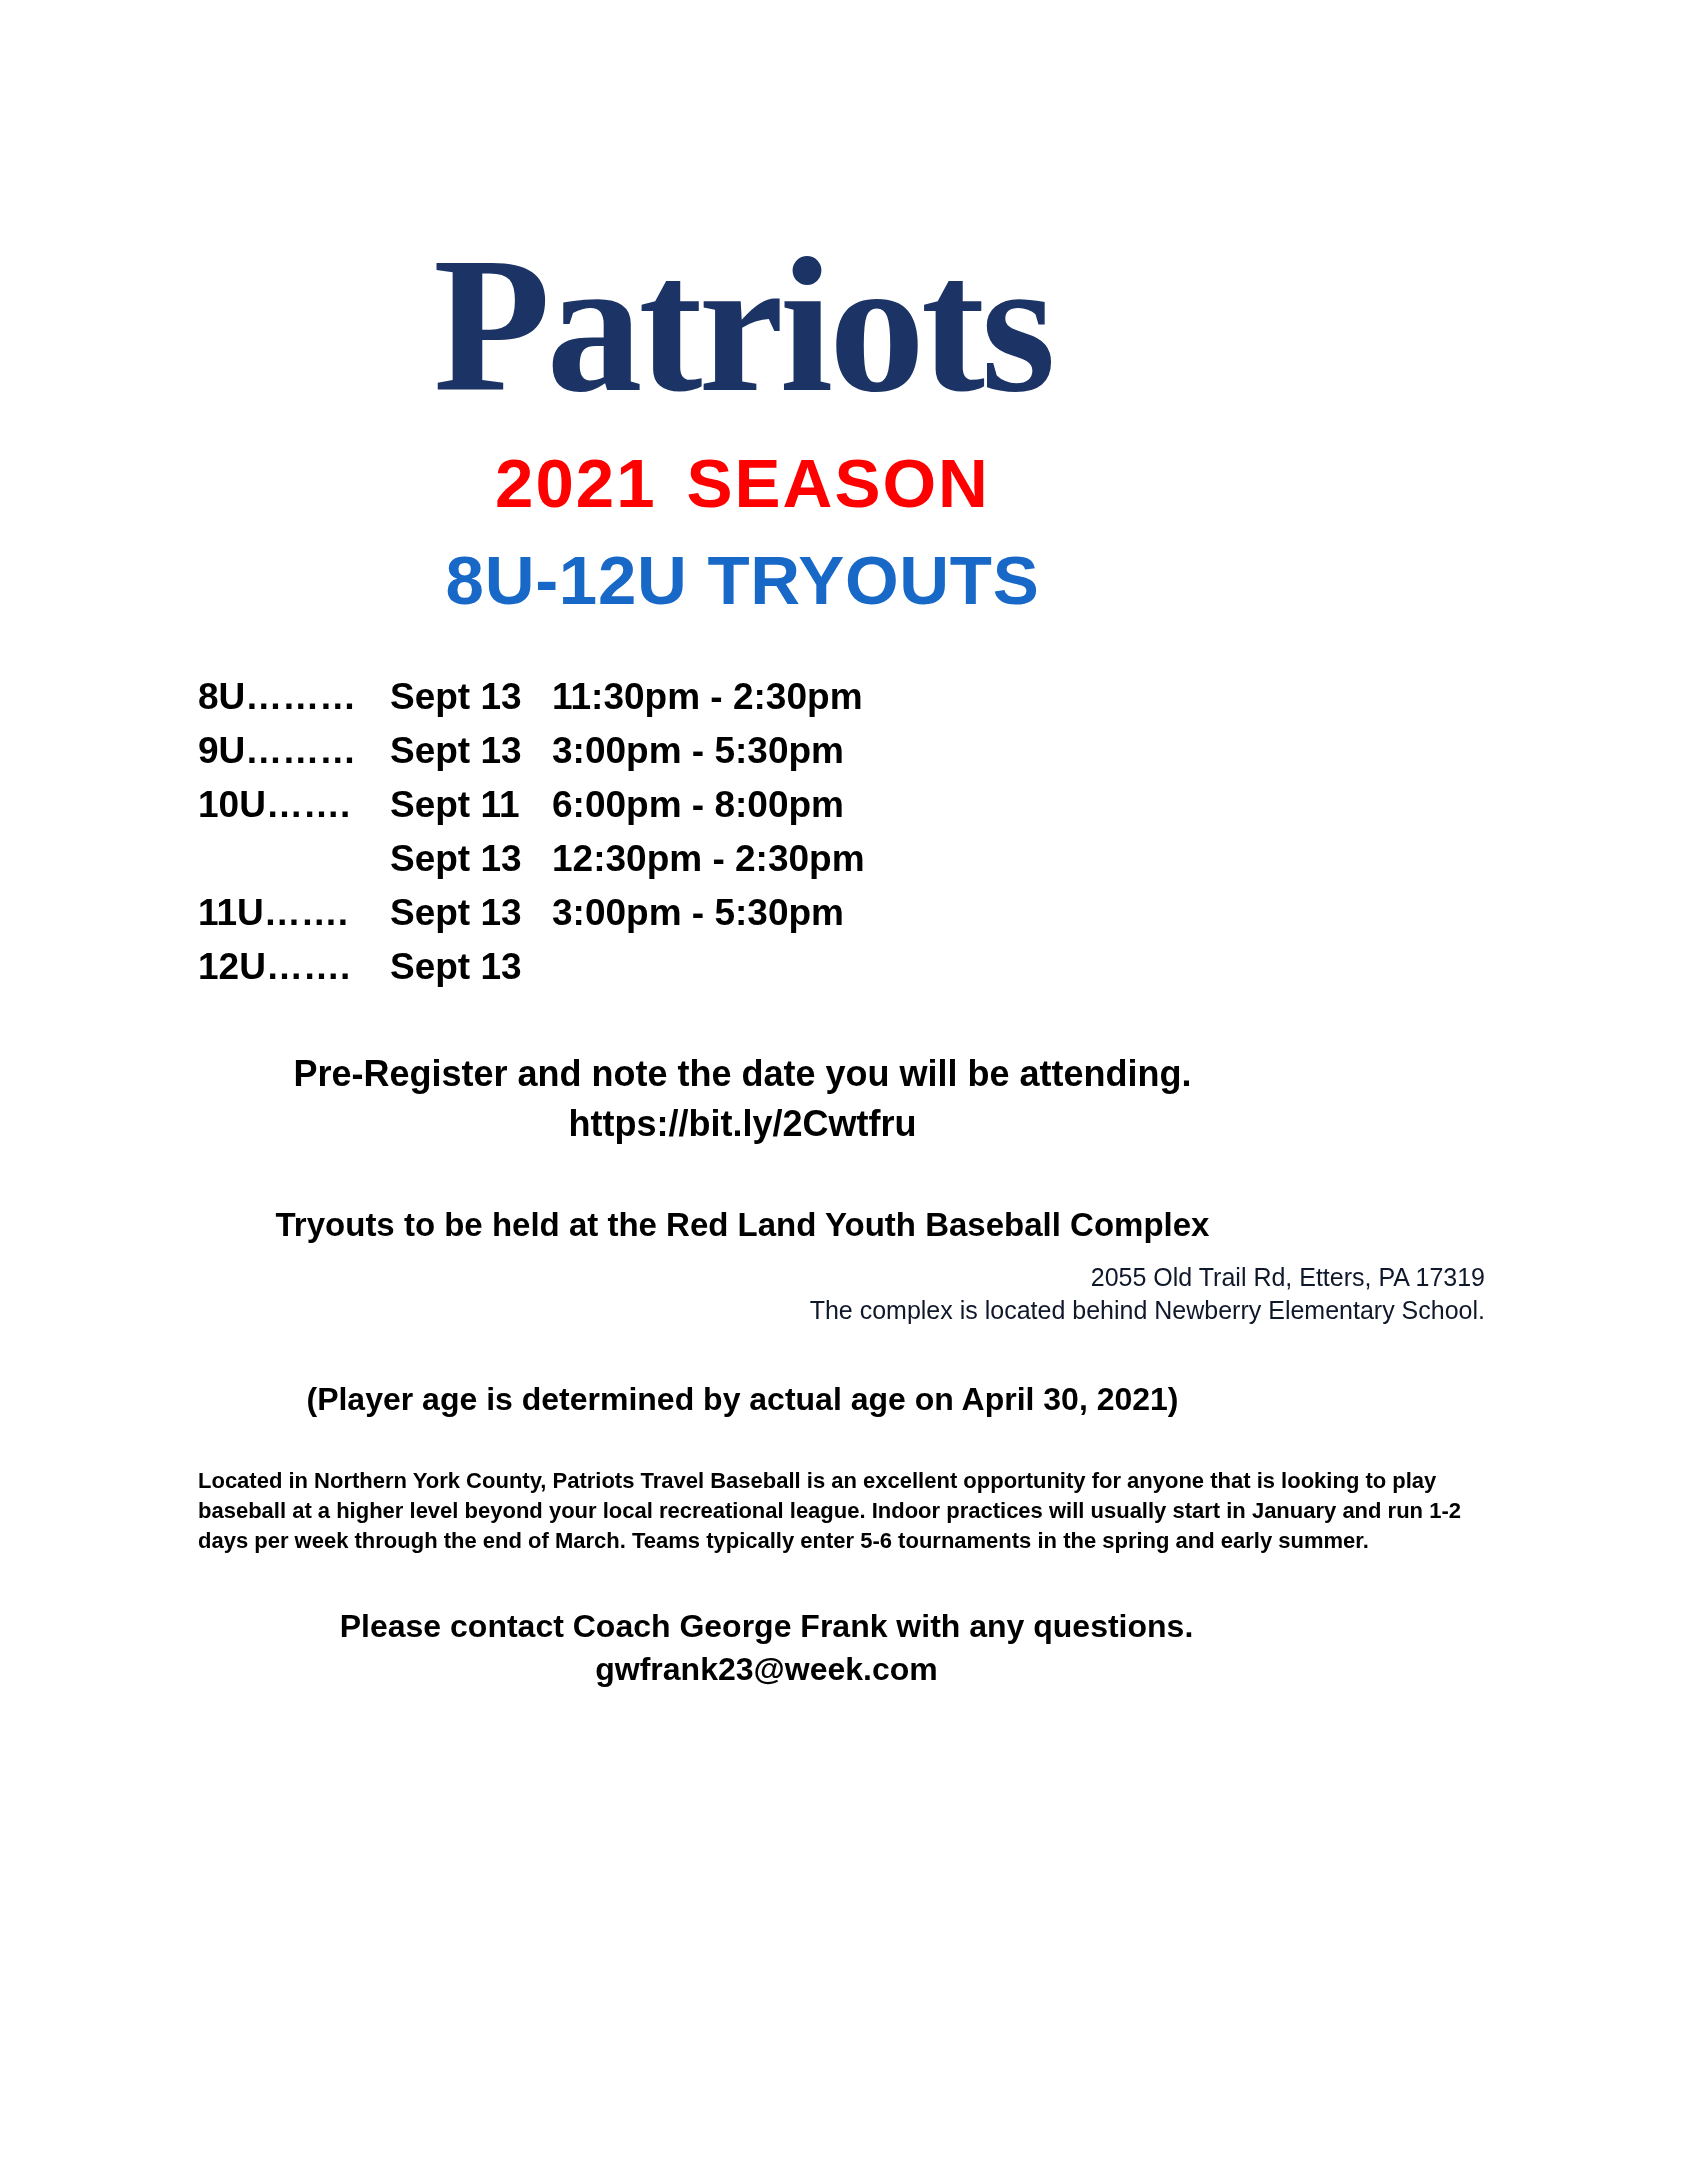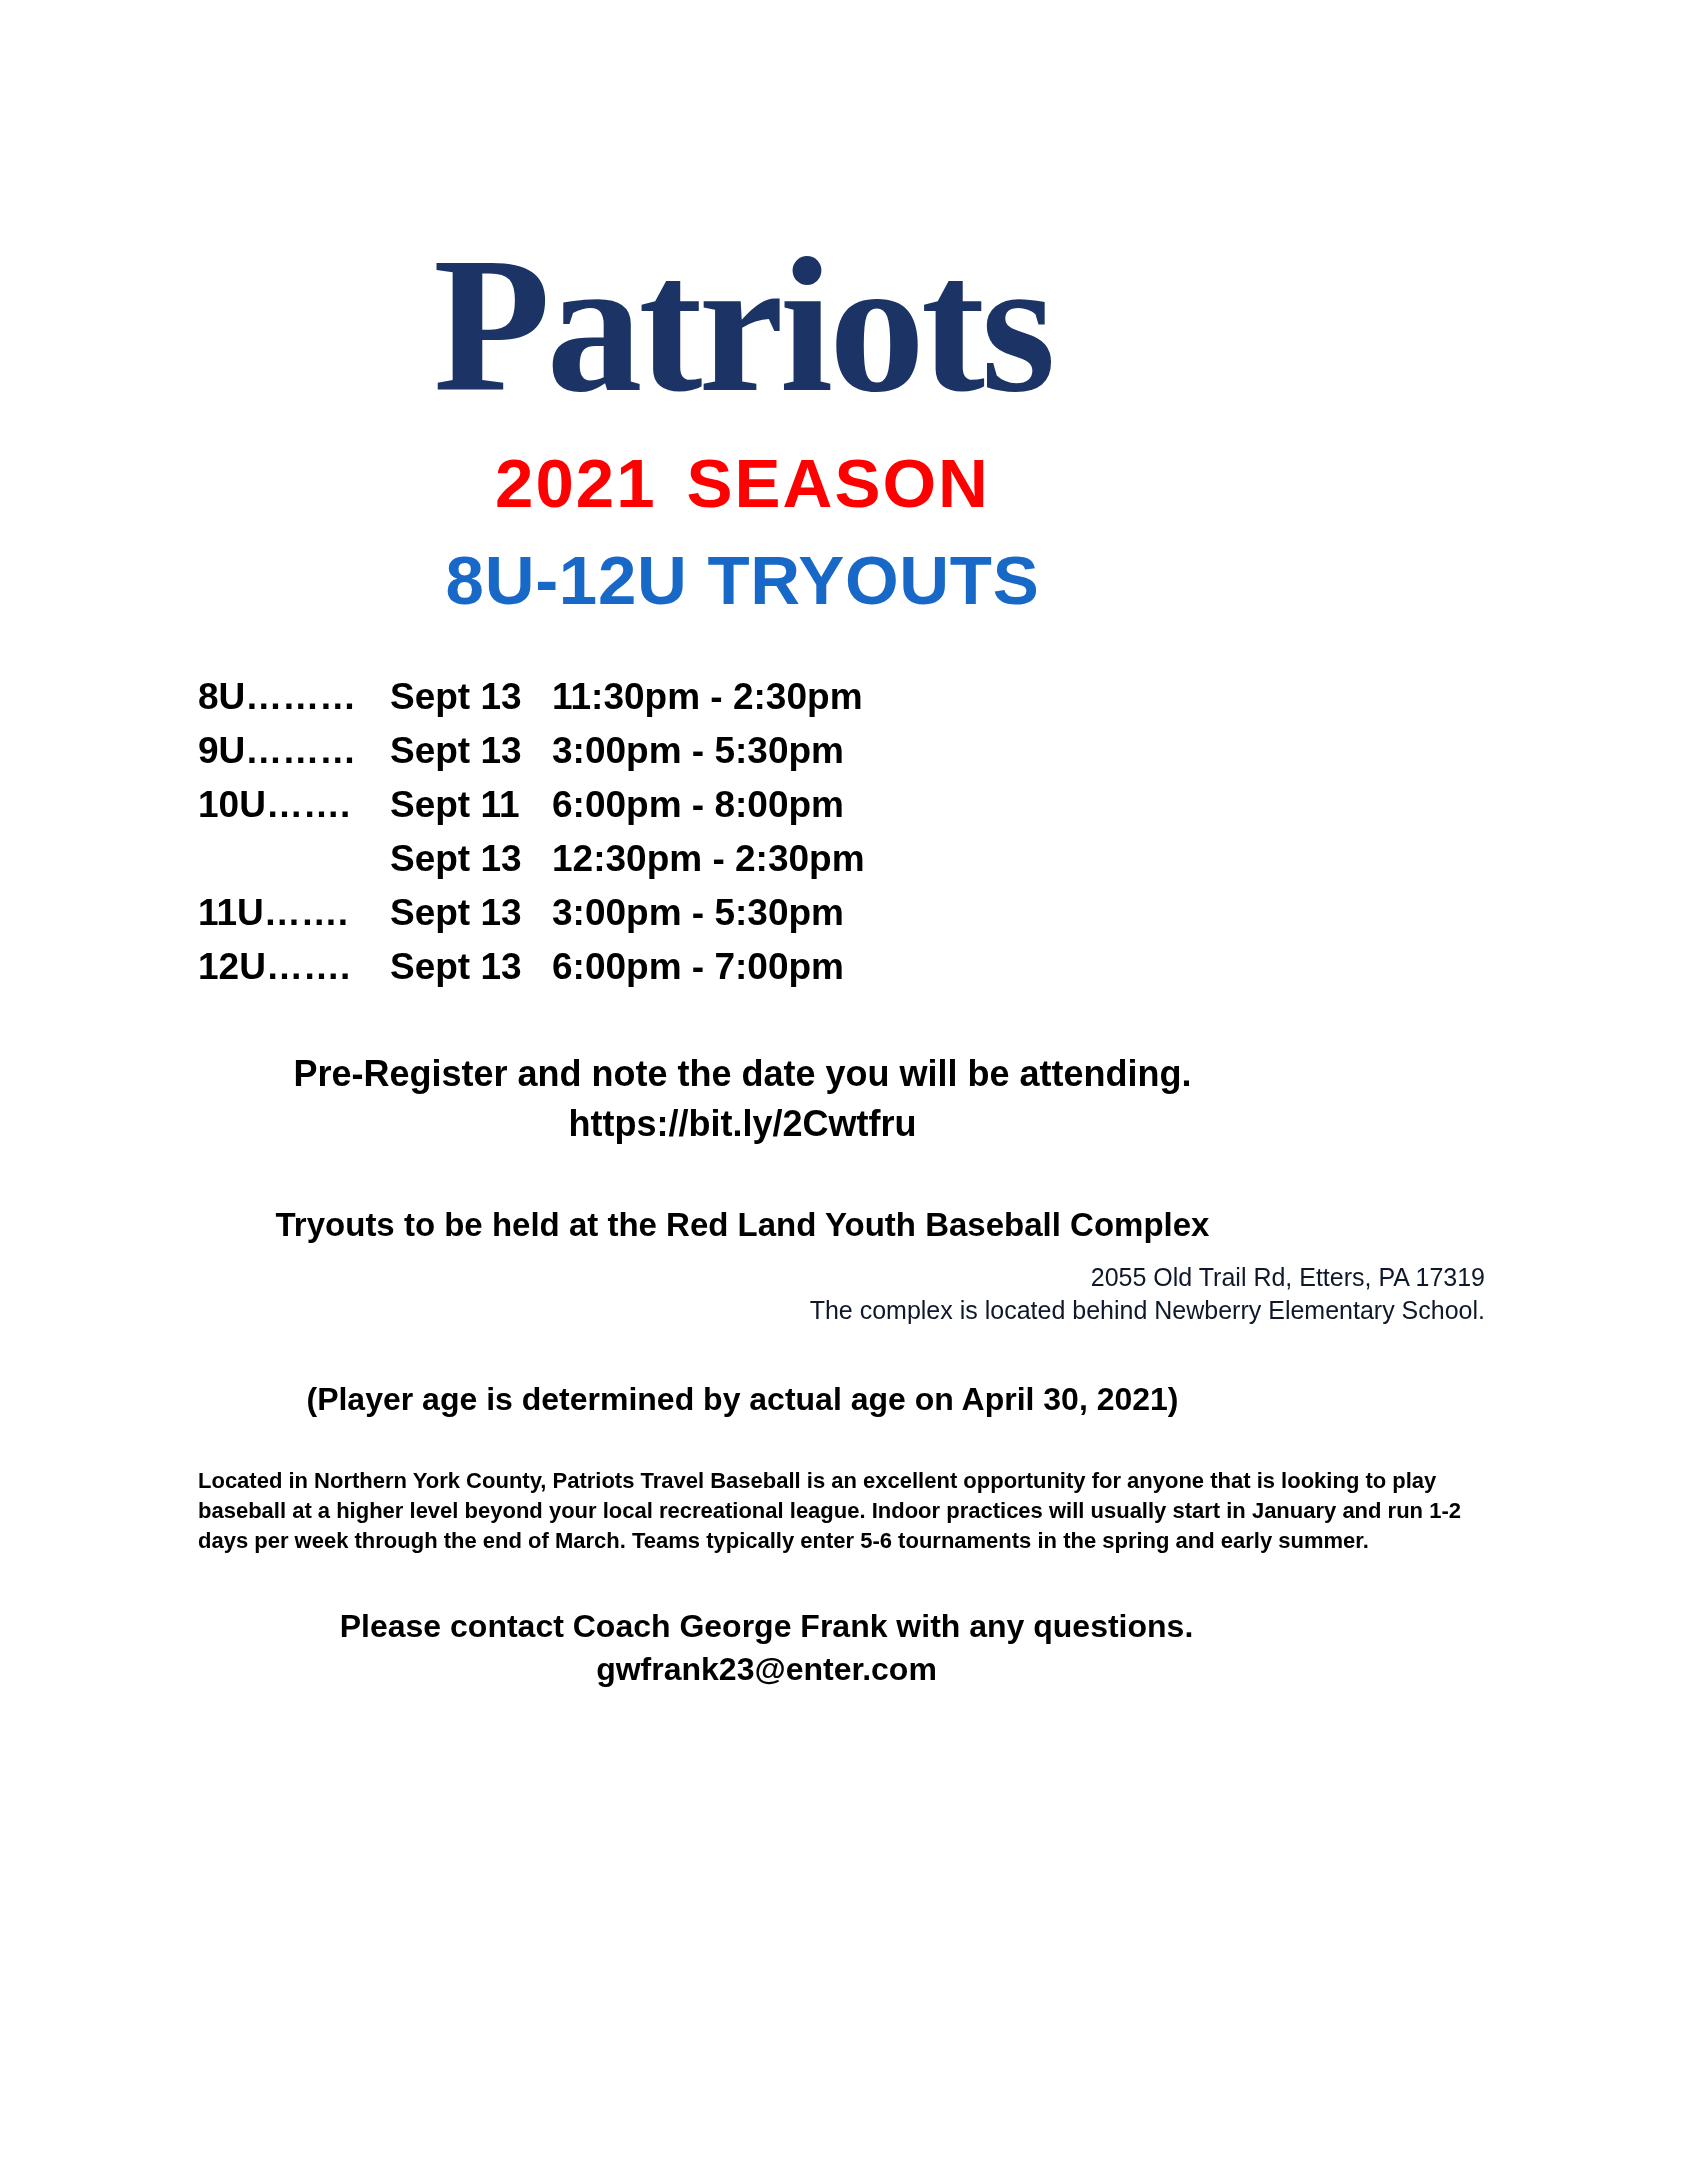--- a/index.html
+++ b/index.html
@@ -173,38 +173,37 @@
       <span class="col-time">12:30pm - 2:30pm</span>
     </div>
     <div class="sched-row">
       <span class="col-age">11U…….</span>
       <span class="col-date">Sept 13</span>
       <span class="col-time">3:00pm - 5:30pm</span>
     </div>
     <div class="sched-row">
       <span class="col-age">12U…….</span>
       <span class="col-date">Sept 13</span>
-      <span class="col-time">6:00pm - 7:00pm</span>
     </div>
   </div>
 
   <div class="prereg">
     <span>Pre-Register and note the date you will be attending.</span>
     <span class="link">https://bit.ly/2Cwtfru</span>
   </div>
 
   <div class="location-head">Tryouts to be held at the Red Land Youth Baseball Complex</div>
   <div class="location-lines">
     <div>2055 Old Trail Rd, Etters, PA 17319</div>
     <div>The complex is located behind Newberry Elementary School.</div>
   </div>
 
   <div class="agerule">(Player age is determined by actual age on April 30, 2021)</div>
 
   <div class="blurb">Located in Northern York County, Patriots Travel Baseball is an excellent opportunity for anyone that is looking to play baseball at a higher level beyond your local recreational league.    Indoor practices will usually start in January and run 1-2 days per week through the end of March. Teams typically enter 5-6 tournaments in the spring and early summer.</div>
 
   <div class="contact">
     <span>Please contact Coach George Frank with any questions.</span>
-    <span class="email">gwfrank23@enter.com</span>
+    <span class="email">gwfrank23@week.com</span>
   </div>
 
 </div>
 
 
 </body></html>

